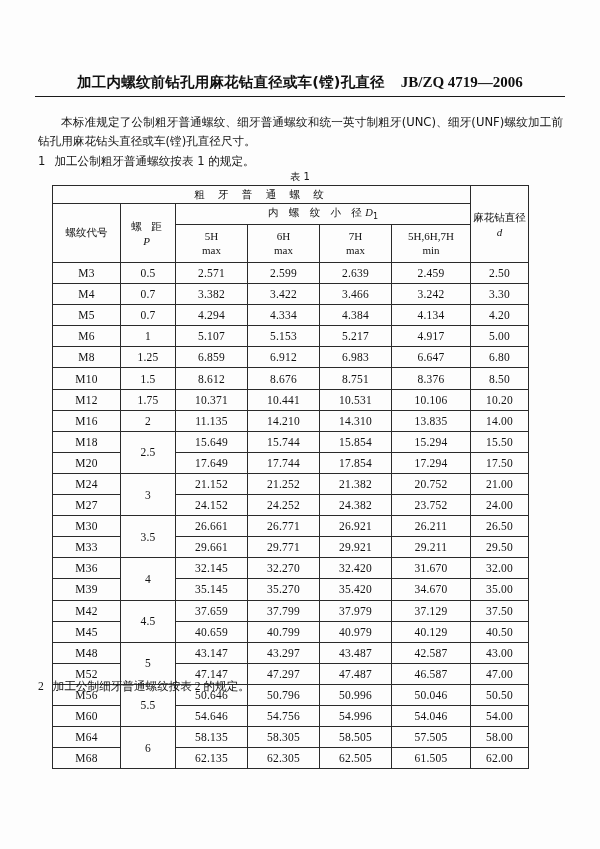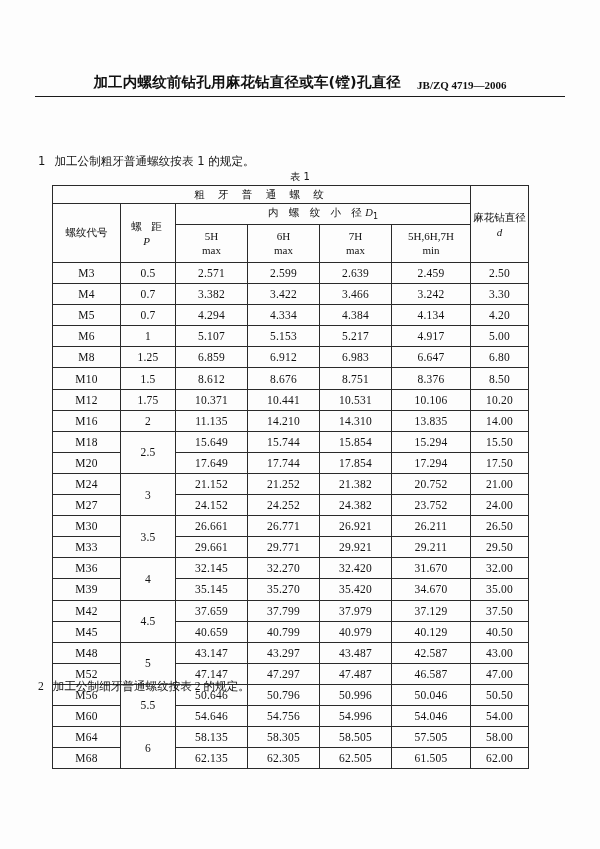--- a/index.html
+++ b/index.html
@@ -38,21 +38,21 @@
   .doc-title {
     font-family: "DejaVu Sans", sans-serif;
     font-size: 14.5px;
     font-weight: bold;
     letter-spacing: 0.2px;
     white-space: nowrap;
     color: #111;
   }
   .doc-stdno {
     font-family: "Liberation Serif", serif;
-    font-size: 11px;
+    font-size: 15px;
     font-weight: bold;
     white-space: nowrap;
     padding-bottom: 1px;
     color: #111;
   }
   .header-rule {
     position: absolute;
     left: 35px;
     top: 96px;
     width: 530px;
@@ -232,20 +232,23 @@
 <body>
 
 <div class="page">
 
   <div class="doc-header">
     <span class="doc-title">加工内螺纹前钻孔用麻花钻直径或车(镗)孔直径</span>
     <span class="doc-stdno">JB/ZQ 4719—2006</span>
   </div>
   <div class="header-rule"></div>
 
+  <div class="intro">
+    <p class="indent">本标准规定了公制粗牙普通螺纹、细牙普通螺纹和统一英寸制粗牙(UNC)、细牙(UNF)螺纹加工前钻孔用麻花钻头直径或车(镗)孔直径尺寸。</p>
+  </div>
 
   <div class="clause">
     <span class="num">1</span><span>加工公制粗牙普通螺纹按表 1 的规定。</span>
   </div>
 
   <div class="table-caption">表 1</div>
 
   <div class="tbl-wrap">
     <table class="spec">
       <colgroup>

